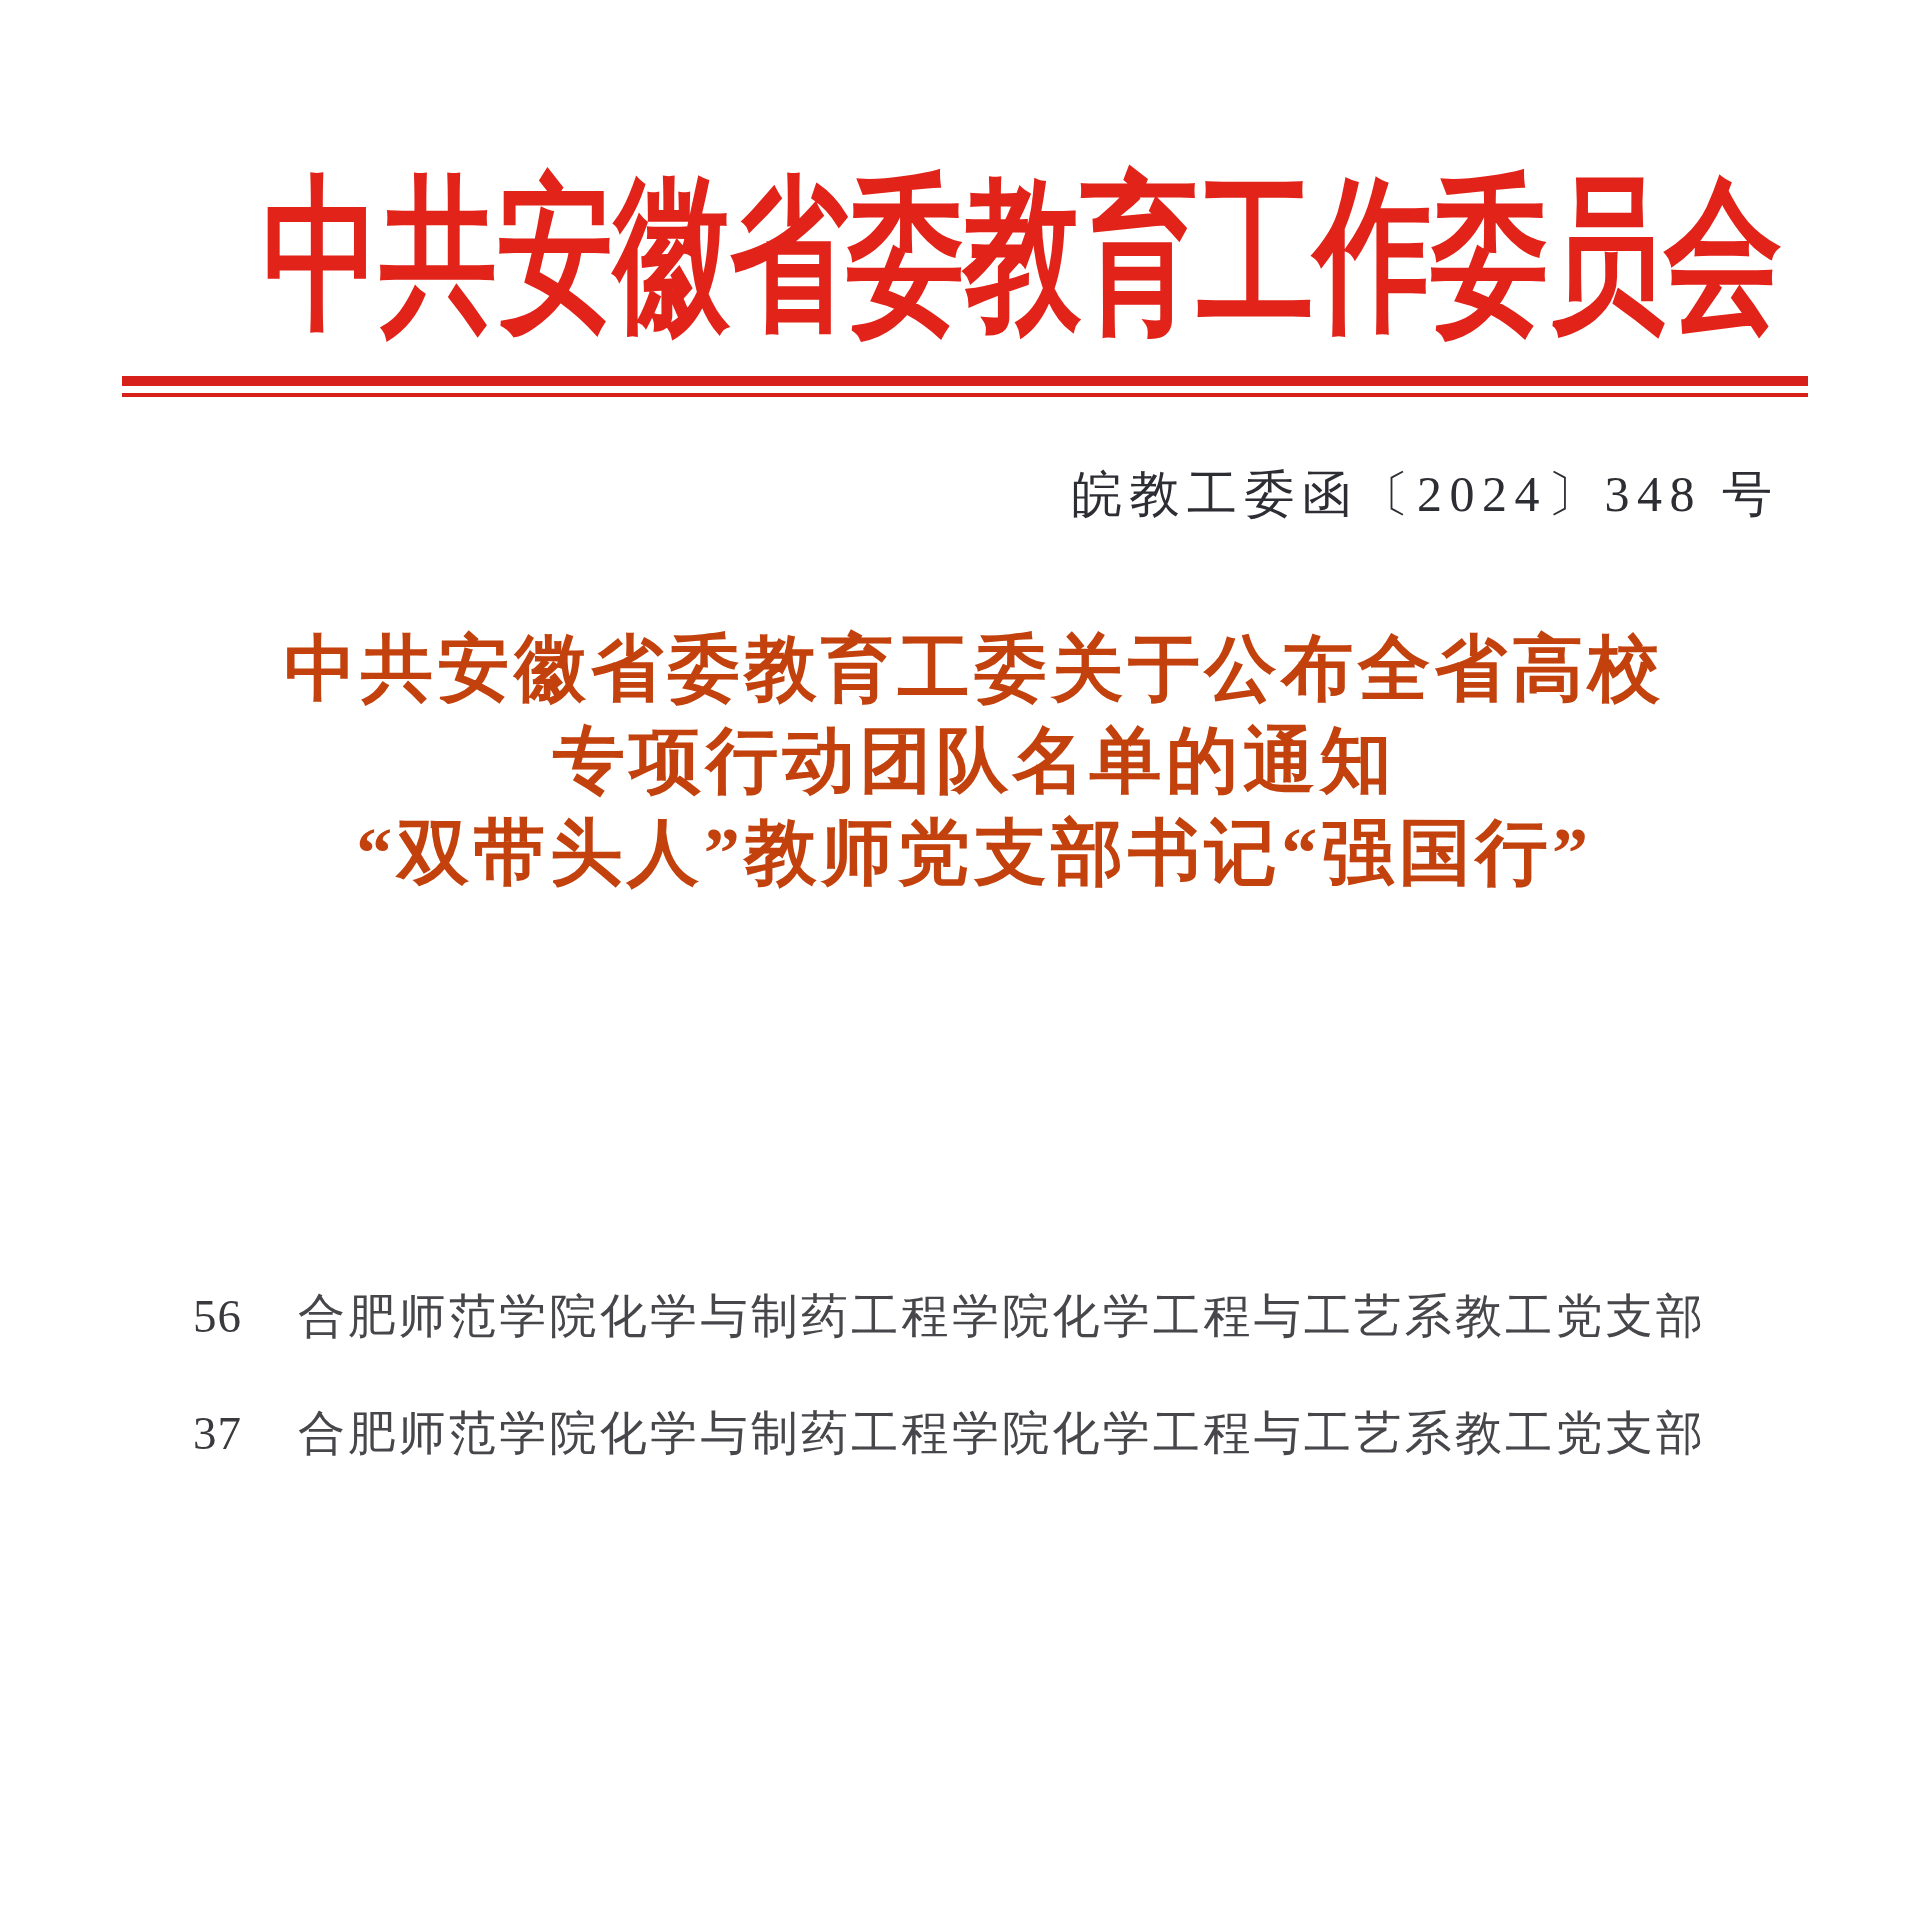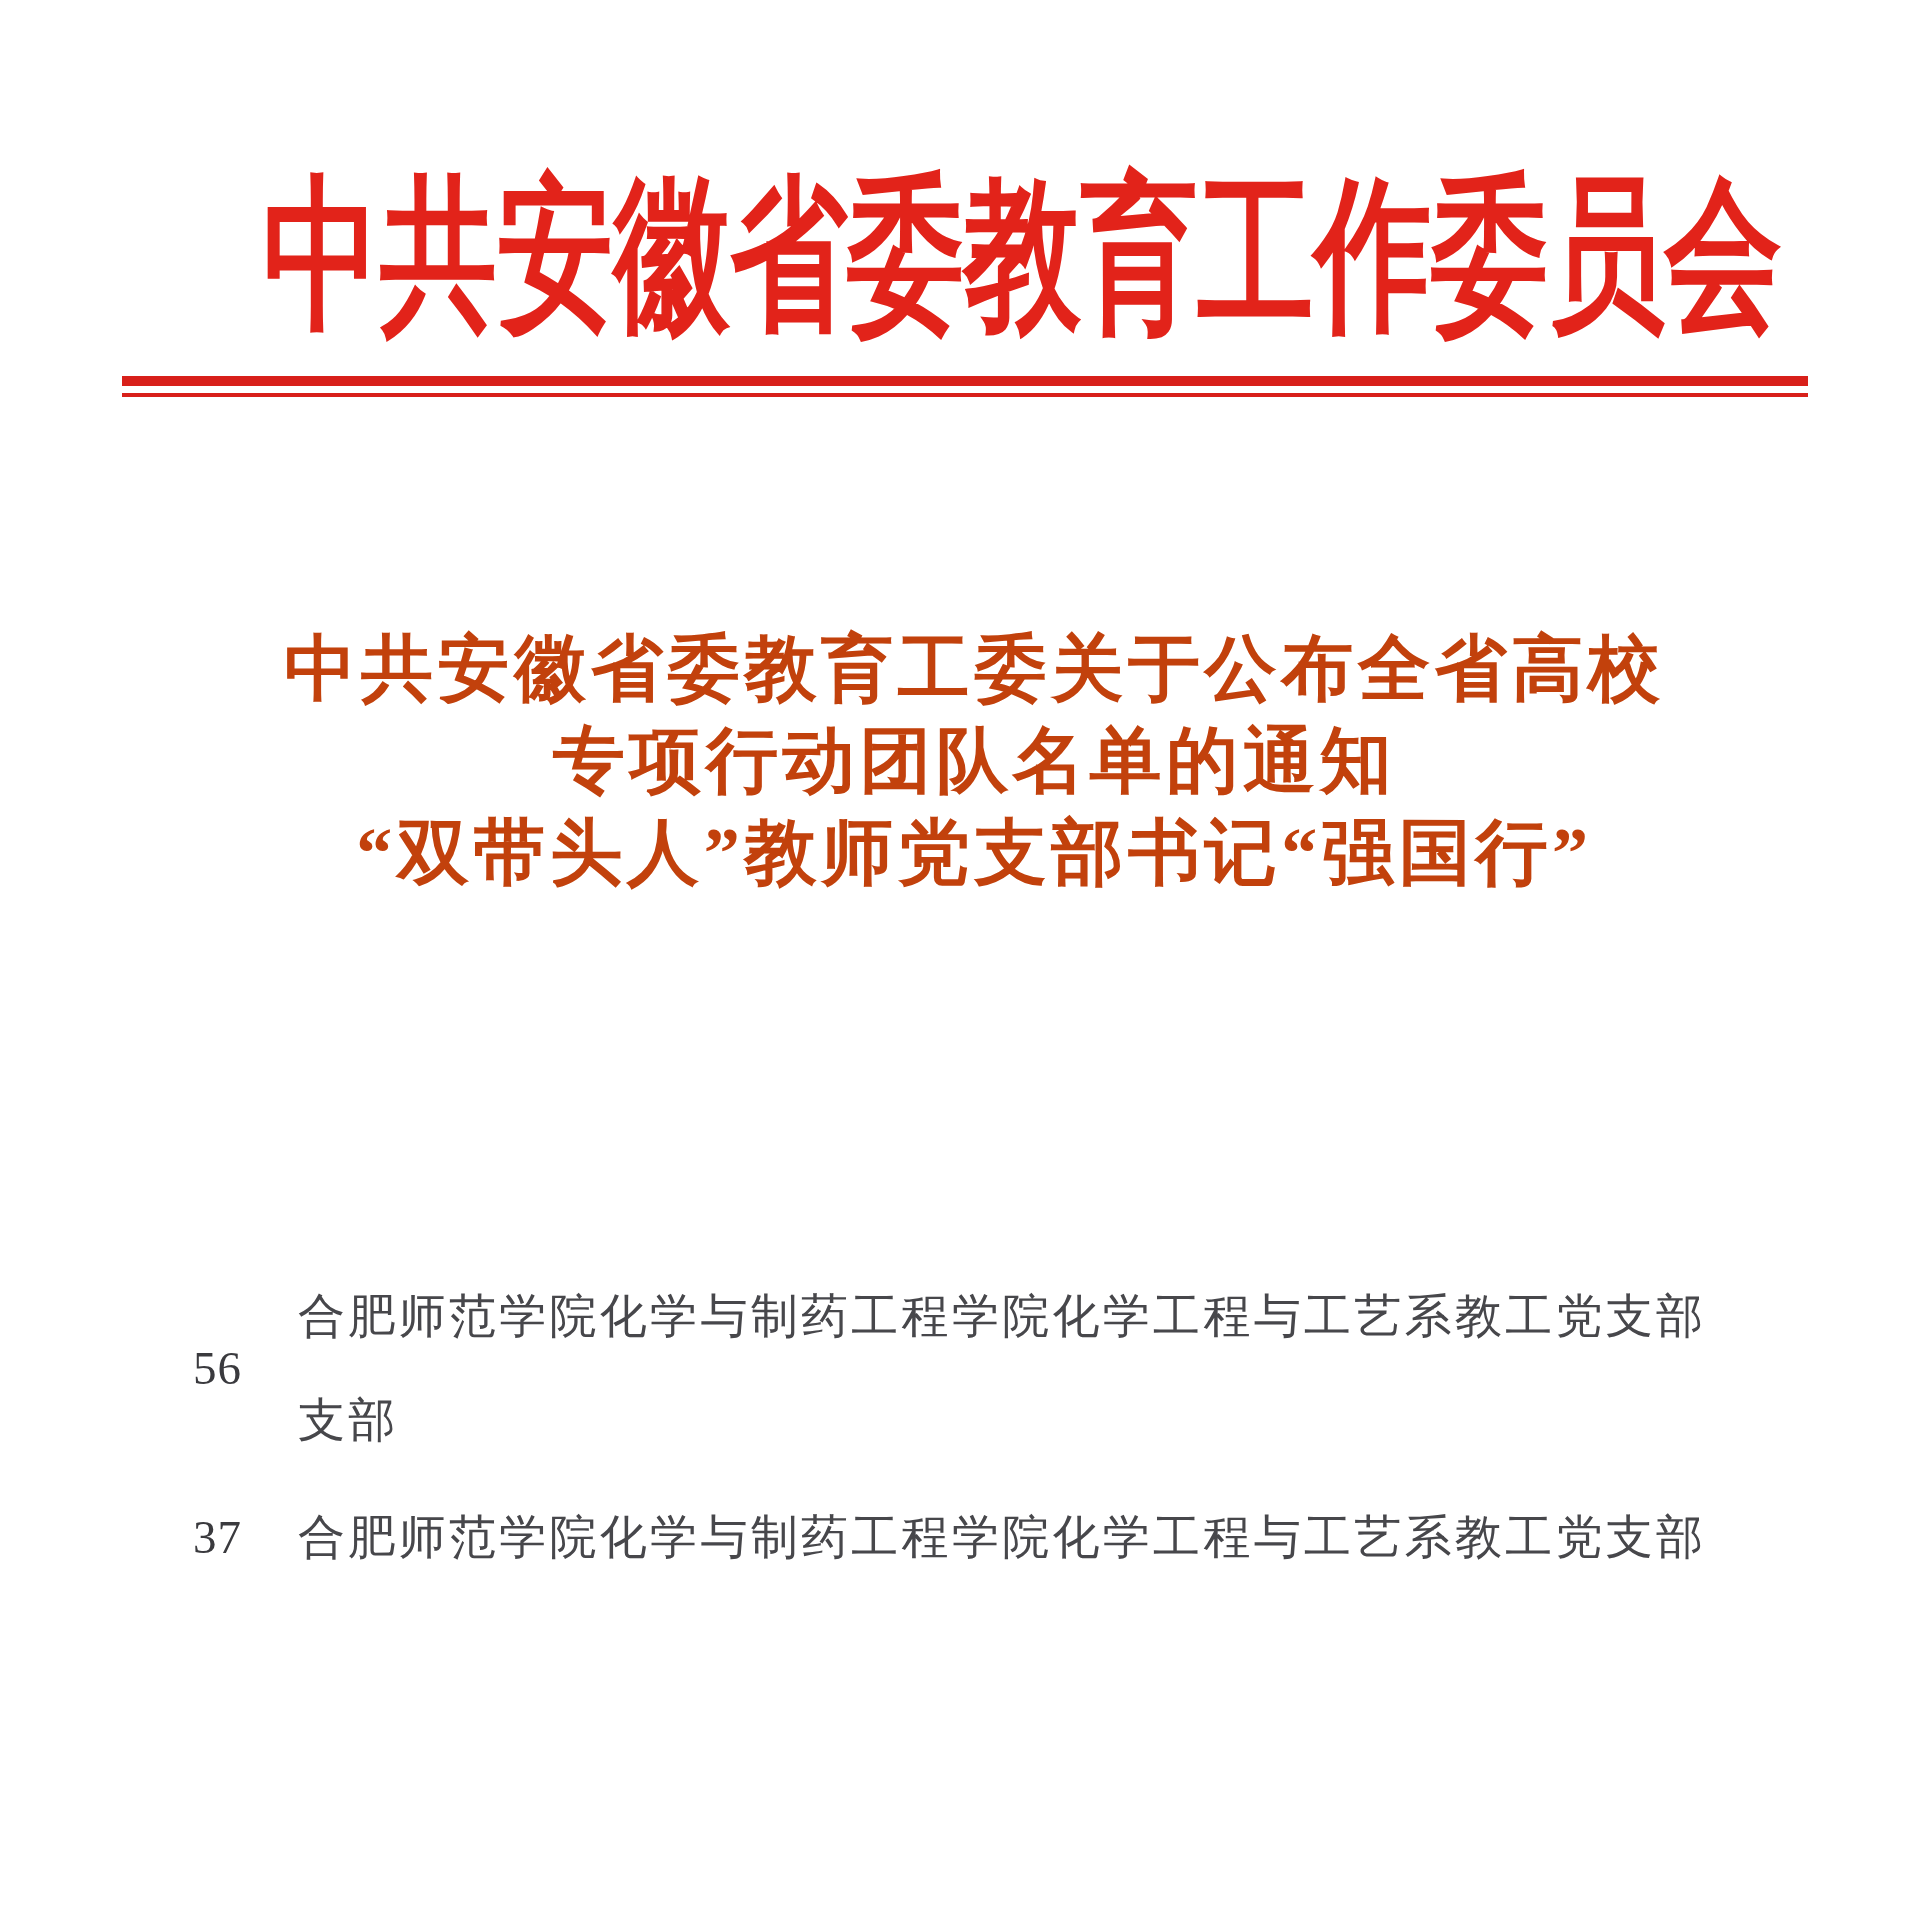--- a/index.html
+++ b/index.html
@@ -106,34 +106,34 @@
 </style>
 </head>
 <body>
 
 <div class="page">
 
   <div class="masthead">中共安徽省委教育工作委员会</div>
 
   <div class="red-rule"></div>
 
+  <div class="doc-number">皖教工委函〔2024〕348 号</div>
 
   <div class="main-title">
     <div class="title-line">中共安徽省委教育工委关于公布全省高校</div>
     <div class="title-line">专项行动团队名单的通知</div>
     <div class="title-line">“双带头人”教师党支部书记“强国行”</div>
   </div>
 
   <div class="branch-list">
 
     <div class="list-row">
       <div class="list-num">56</div>
       <div class="list-text">
         <div class="list-text-line">合肥师范学院化学与制药工程学院化学工程与工艺系教工党支部</div>
-        <div class="list-text-line">支部</div>
       </div>
     </div>
 
     <div class="list-row">
       <div class="list-num">37</div>
       <div class="list-text">
         <div class="list-text-line">合肥师范学院化学与制药工程学院化学工程与工艺系教工党支部</div>
       </div>
     </div>
 

